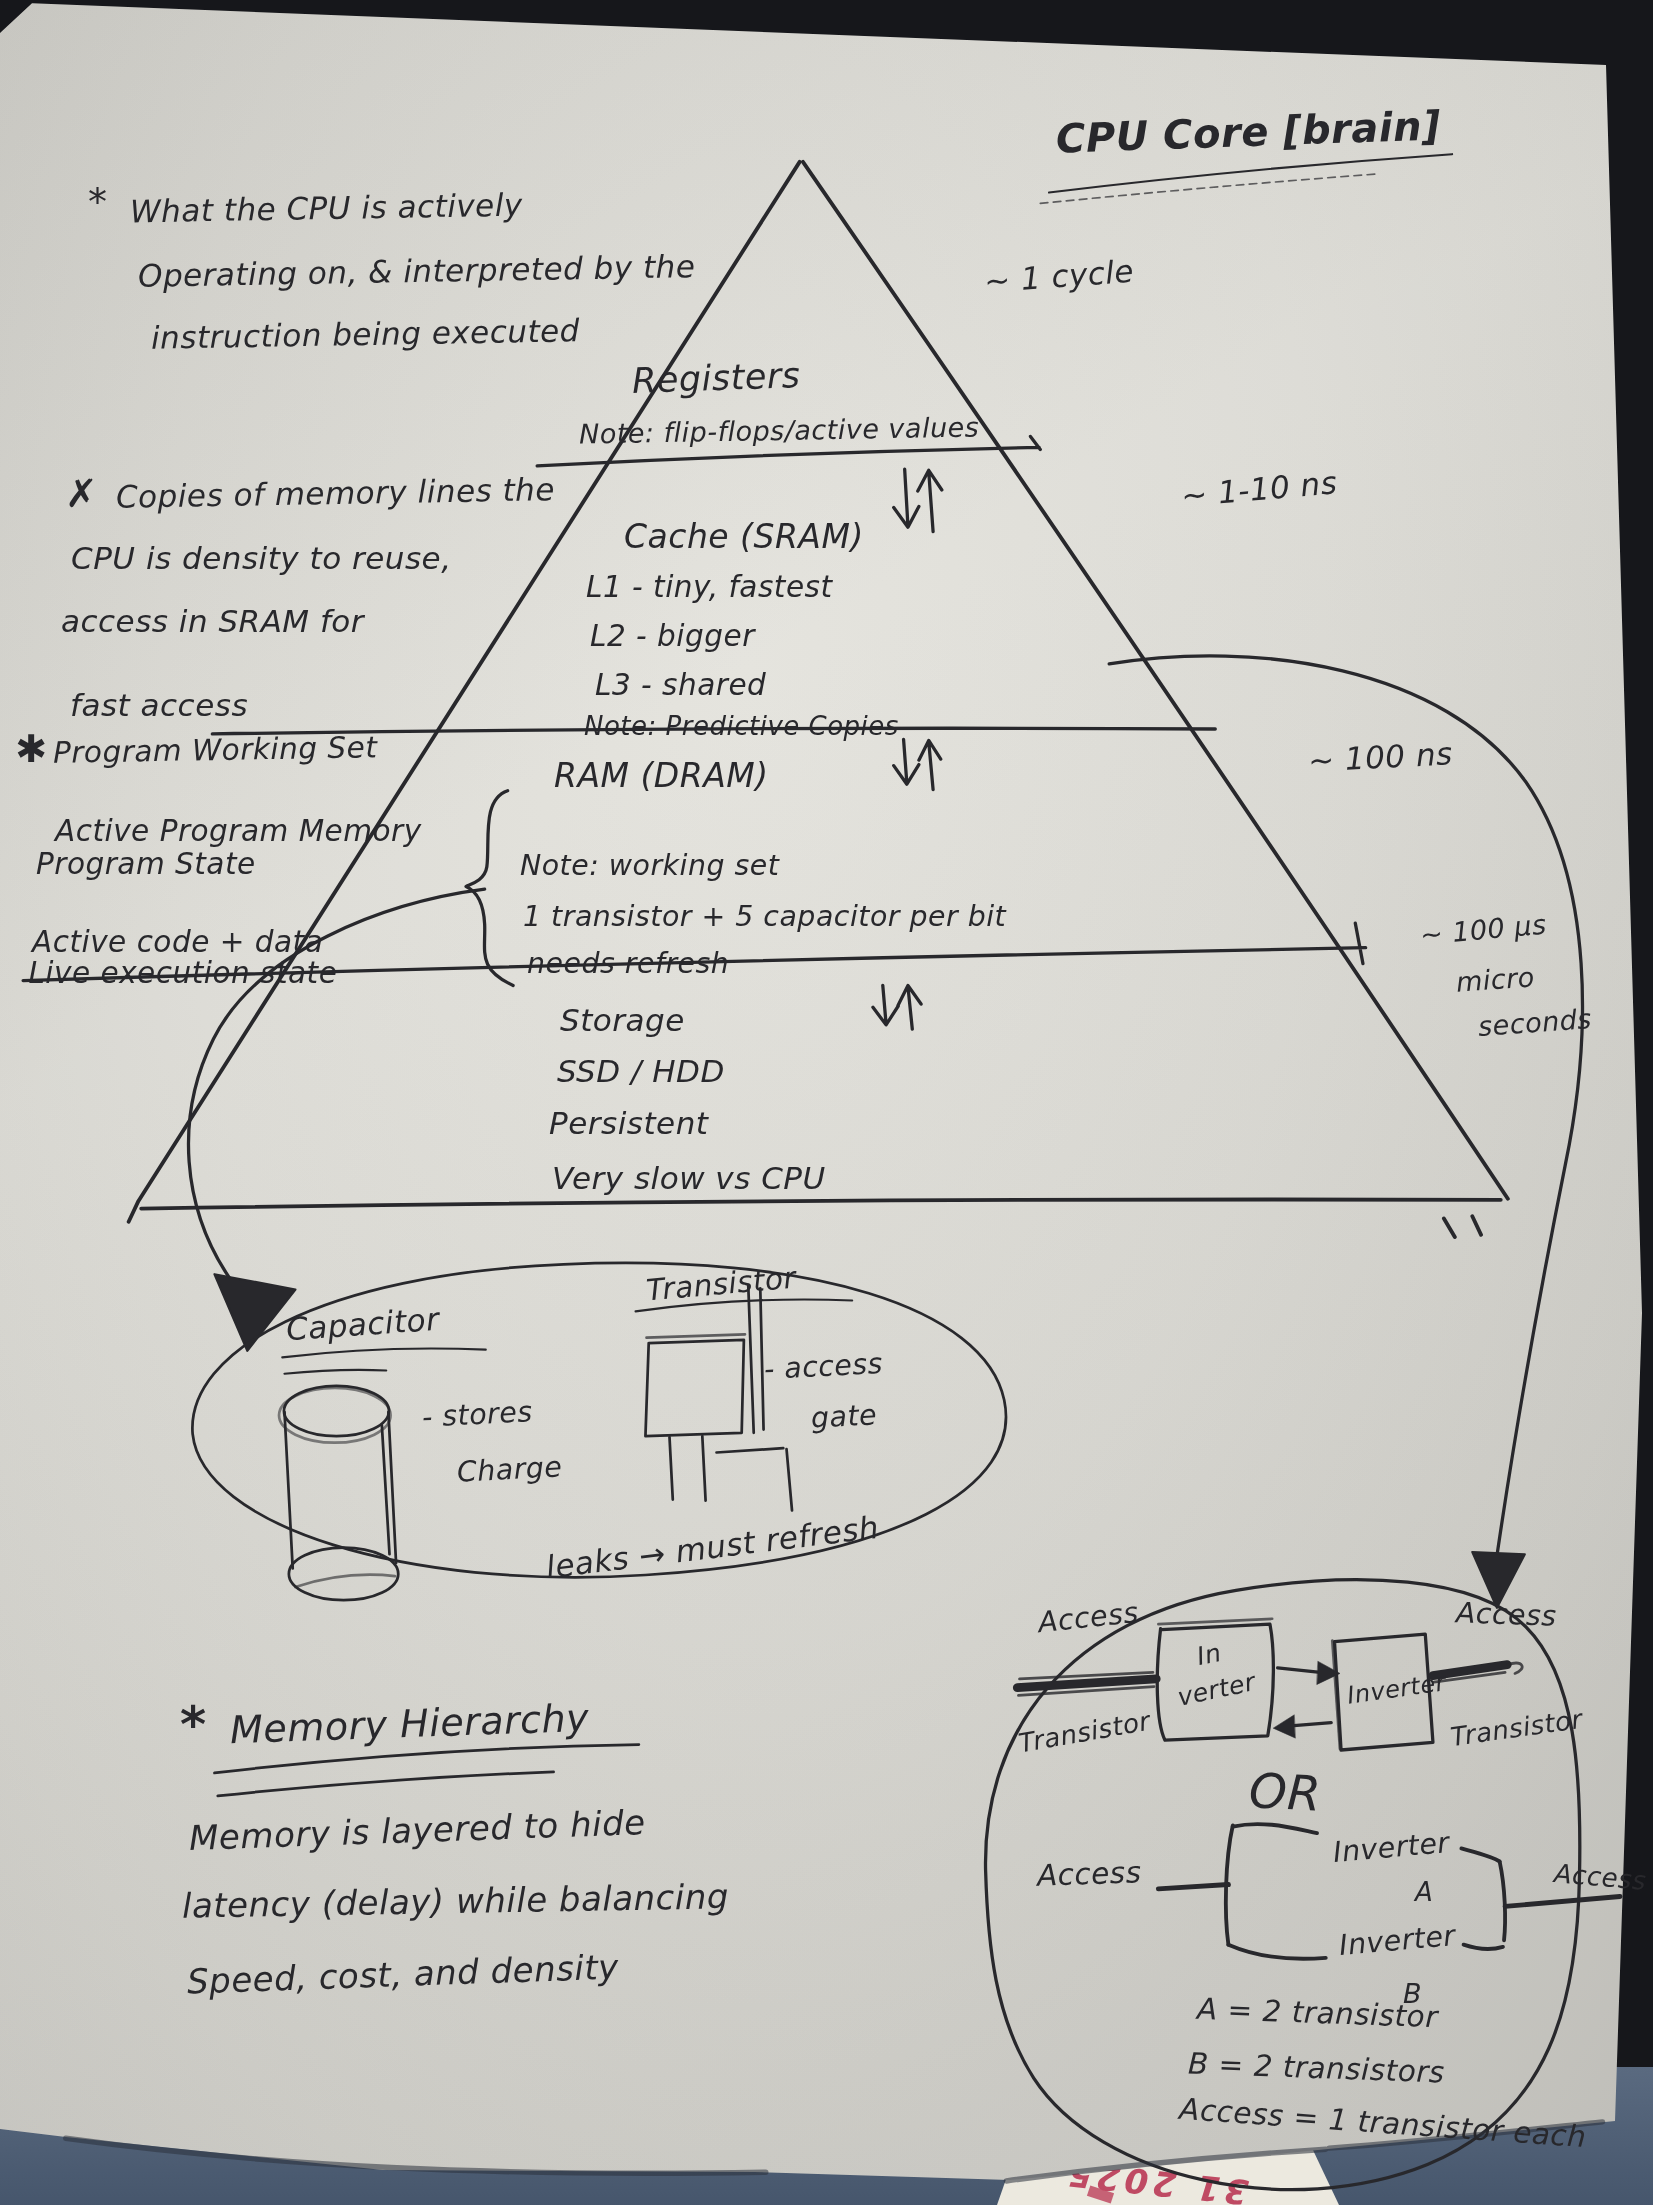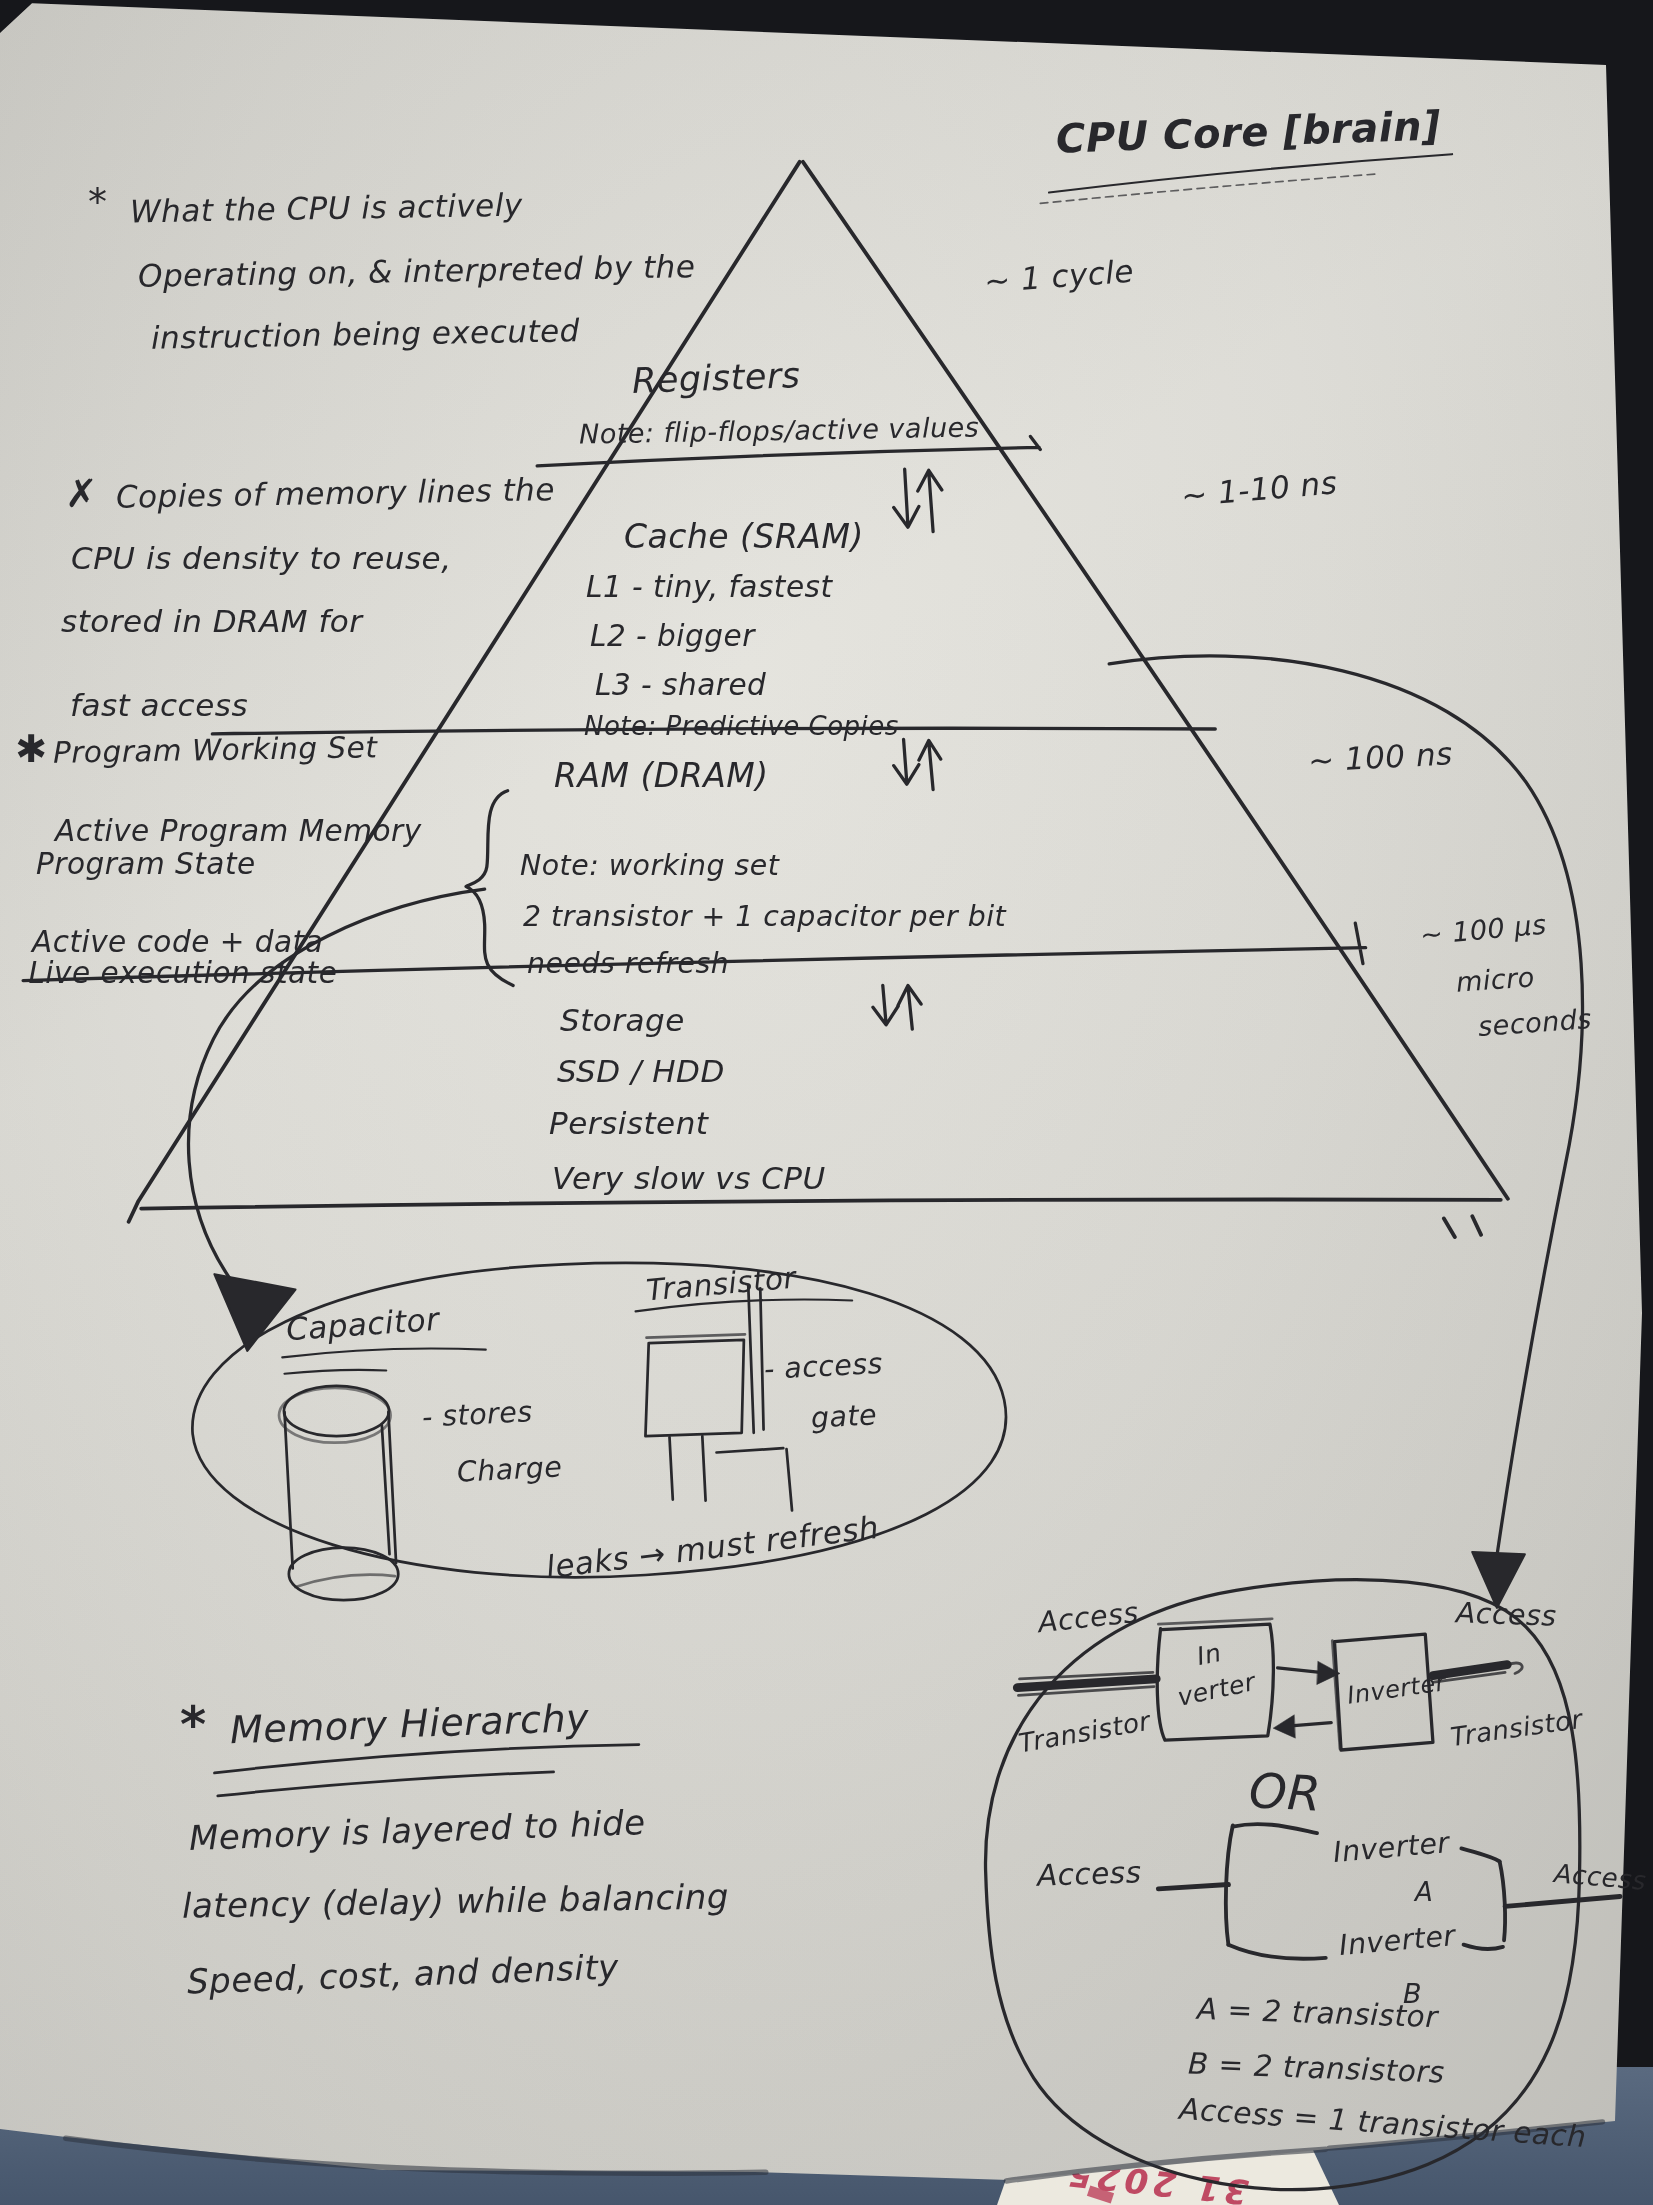--- a/index.html
+++ b/index.html
@@ -131,21 +131,21 @@
     <div class="hw" style="left:88px;top:180px;font-size:38px;">*</div>
     <div class="hw" style="left:130px;top:190px;font-size:31px;transform:rotate(-1deg);">What the CPU is actively</div>
     <div class="hw" style="left:138px;top:253px;font-size:31px;transform:rotate(-1deg);">Operating on, &amp; interpreted by the</div>
     <div class="hw" style="left:151px;top:316px;font-size:31px;transform:rotate(-1deg);">instruction being executed</div>
   </div>
 
   <div>
     <div class="hw" style="left:65px;top:471px;font-size:39px;font-weight:bold;">✗</div>
     <div class="hw" style="left:116px;top:475px;font-size:31px;transform:rotate(-1deg);">Copies of memory lines the</div>
     <div class="hw" style="left:71px;top:540px;font-size:31px;">CPU is density to reuse,</div>
-    <div class="hw" style="left:61px;top:603px;font-size:31px;">stored in DRAM for</div>
+    <div class="hw" style="left:61px;top:603px;font-size:31px;">access in SRAM for</div>
     <div class="hw" style="left:70px;top:663px;font-size:31px;margin-top:24px;">fast access</div>
   </div>
 
   <div>
     <div class="hw" style="left:15.3px;top:727px;font-size:38px;font-weight:bold;">✱</div>
     <div class="hw" style="left:53px;top:733px;font-size:29.5px;transform:rotate(-1deg);">Program Working Set</div>
     <div class="hw" style="left:55px;top:789px;font-size:29.5px;margin-top:25px;">Active Program Memory</div>
     <div class="hw" style="left:36px;top:847px;font-size:29.5px;">Program State</div>
     <div class="hw" style="left:32px;top:901px;font-size:29.5px;margin-top:24px;">Active code + data</div>
     <div class="hw" style="left:28.4px;top:956px;font-size:29.5px;">Live execution state</div>
@@ -160,21 +160,21 @@
     <div class="hw" style="left:624px;top:517px;font-size:33px;">Cache (SRAM)</div>
     <div class="hw" style="left:586px;top:570px;font-size:29.5px;">L1 - tiny, fastest</div>
     <div class="hw" style="left:590px;top:619px;font-size:29.5px;">L2 - bigger</div>
     <div class="hw" style="left:595px;top:668px;font-size:29.5px;">L3 - shared</div>
     <div class="hw" style="left:584px;top:711px;font-size:26px;">Note: Predictive Copies</div>
   </div>
 
   <div>
     <div class="hw" style="left:554px;top:756px;font-size:33px;">RAM (DRAM)</div>
     <div class="hw" style="left:520px;top:849px;font-size:28.4px;">Note: working set</div>
-    <div class="hw" style="left:523px;top:900px;font-size:28.4px;">2 transistor + 1 capacitor per bit</div>
+    <div class="hw" style="left:523px;top:900px;font-size:28.4px;">1 transistor + 5 capacitor per bit</div>
     <div class="hw" style="left:527px;top:947px;font-size:28.4px;">needs refresh</div>
   </div>
 
   <div>
     <div class="hw" style="left:560px;top:1002px;font-size:31px;">Storage</div>
     <div class="hw" style="left:557px;top:1053px;font-size:31px;">SSD / HDD</div>
     <div class="hw" style="left:549px;top:1105px;font-size:31px;">Persistent</div>
     <div class="hw" style="left:552px;top:1160px;font-size:31px;">Very slow vs CPU</div>
   </div>
 

